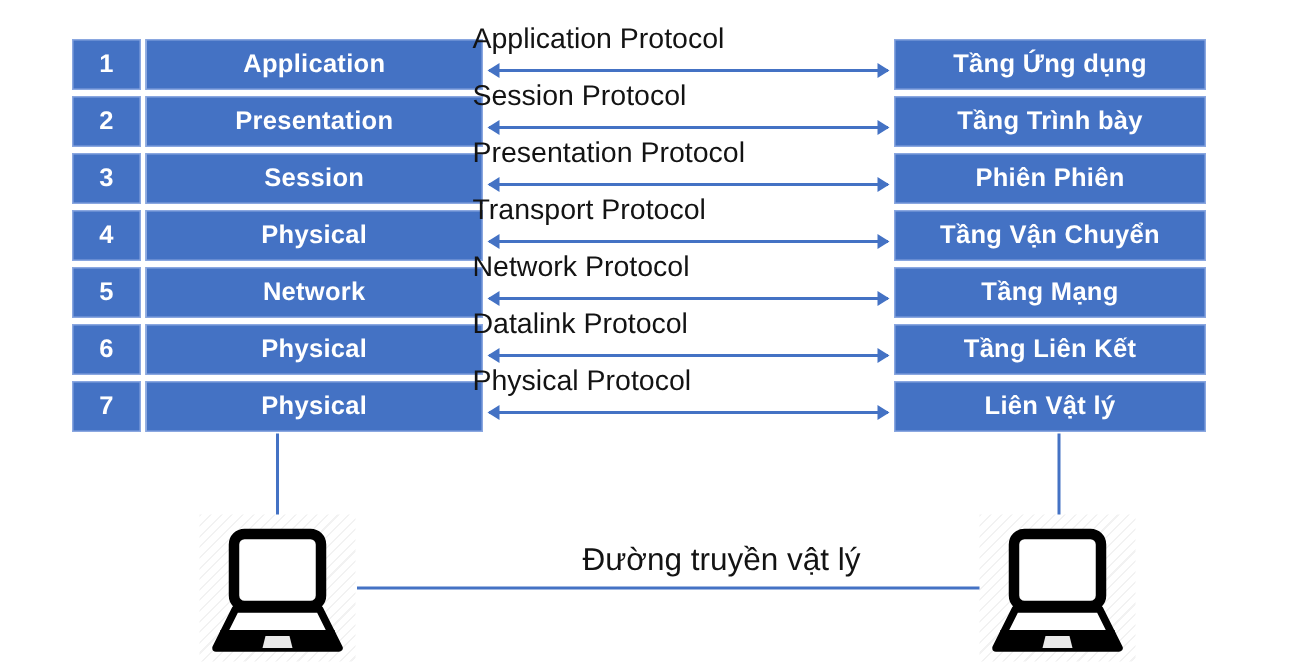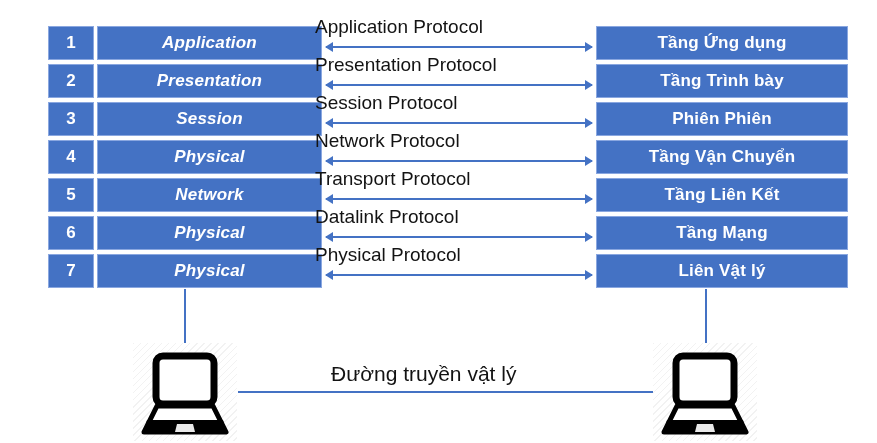--- a/index.html
+++ b/index.html
@@ -6,34 +6,34 @@
   .canvas {
     position: relative;
     width: 877px; height: 443px;
     background: #ffffff;
     overflow: hidden;
     font-family: "Liberation Sans", "DejaVu Sans", sans-serif;
   }
 
   
   .left-table  { position: absolute; left: 48px;  top: 26px; width: 274px; }
-  .right-table { position: absolute; left: 596px; top: 26px; width: 252px; }
+  .right-table { position: absolute; left: 596px; top: 26px; width: 208px; }
   .lrow { display: flex; gap: 3px; height: 34px; margin-bottom: 4px; }
   .cell {
     box-sizing: border-box;
     background: #4472C4;
     border: 1px solid #8aa7e0;
     color: #ffffff;
     font-weight: 700;
     font-size: 17px;
     display: flex; align-items: center; justify-content: center;
     letter-spacing: .2px;
   }
   .cell.num  { width: 46px; }
-  .cell.name { flex: 1; font-style: italic; }
+  .cell.name { flex: 1; }
   .right-table .cell { height: 34px; margin-bottom: 4px; }
 
   
   .middle { position: absolute; left: 325px; top: 26px; width: 268px; }
   .mslot  { position: relative; height: 34px; margin-bottom: 4px; }
   .plabel {
     position: absolute; left: -10px; right: -10px; top: -10px;
     font-size: 19px; color: #131313; white-space: nowrap;
   }
   .arrow {
@@ -57,21 +57,21 @@
   .vline { position: absolute; top: 289px; height: 54px; width: 2px; background: #4472C4; }
   .vline.left  { left: 184px; }
   .vline.right { left: 705px; }
 
   .hline {
     position: absolute; left: 238px; width: 415px; top: 391px;
     border-top: 2px solid #4472C4; height: 0;
   }
   .link-label {
     position: absolute; left: 331px; width: 300px; top: 362px;
-    font-size: 21px; color: #131313; white-space: nowrap;
+    text-align: center; font-size: 21px; color: #131313; white-space: nowrap;
   }
 
   .laptop {
     position: absolute; top: 343px; width: 104px; height: 98px;
     background-image: repeating-linear-gradient(
       135deg, rgba(0,0,0,0.05) 0px, rgba(0,0,0,0.05) 1px,
       transparent 1px, transparent 5px);
     display: flex; align-items: center; justify-content: center;
   }
   .laptop.left  { left: 133px; }
@@ -113,52 +113,52 @@
       <div class="cell name">Physical</div>
     </div>
   </div>
 
   <div class="middle">
     <div class="mslot">
       <div class="plabel">Application Protocol</div>
       <div class="arrow"></div>
     </div>
     <div class="mslot">
+      <div class="plabel">Session Protocol</div>
+      <div class="arrow"></div>
+    </div>
+    <div class="mslot">
       <div class="plabel">Presentation Protocol</div>
       <div class="arrow"></div>
     </div>
     <div class="mslot">
-      <div class="plabel">Session Protocol</div>
+      <div class="plabel">Transport Protocol</div>
       <div class="arrow"></div>
     </div>
     <div class="mslot">
       <div class="plabel">Network Protocol</div>
-      <div class="arrow"></div>
-    </div>
-    <div class="mslot">
-      <div class="plabel">Transport Protocol</div>
       <div class="arrow"></div>
     </div>
     <div class="mslot">
       <div class="plabel">Datalink Protocol</div>
       <div class="arrow"></div>
     </div>
     <div class="mslot">
       <div class="plabel">Physical Protocol</div>
       <div class="arrow"></div>
     </div>
   </div>
 
   <div class="right-table">
     <div class="cell">Tầng Ứng dụng</div>
     <div class="cell">Tầng Trình bày</div>
     <div class="cell">Phiên Phiên</div>
     <div class="cell">Tầng Vận Chuyển</div>
+    <div class="cell">Tầng Mạng</div>
     <div class="cell">Tầng Liên Kết</div>
-    <div class="cell">Tầng Mạng</div>
     <div class="cell">Liên Vật lý</div>
   </div>
 
   <div class="vline left"></div>
   <div class="vline right"></div>
 
   <div class="link-label">Đường truyền vật lý</div>
   <div class="hline"></div>
 
   <div class="laptop left">

